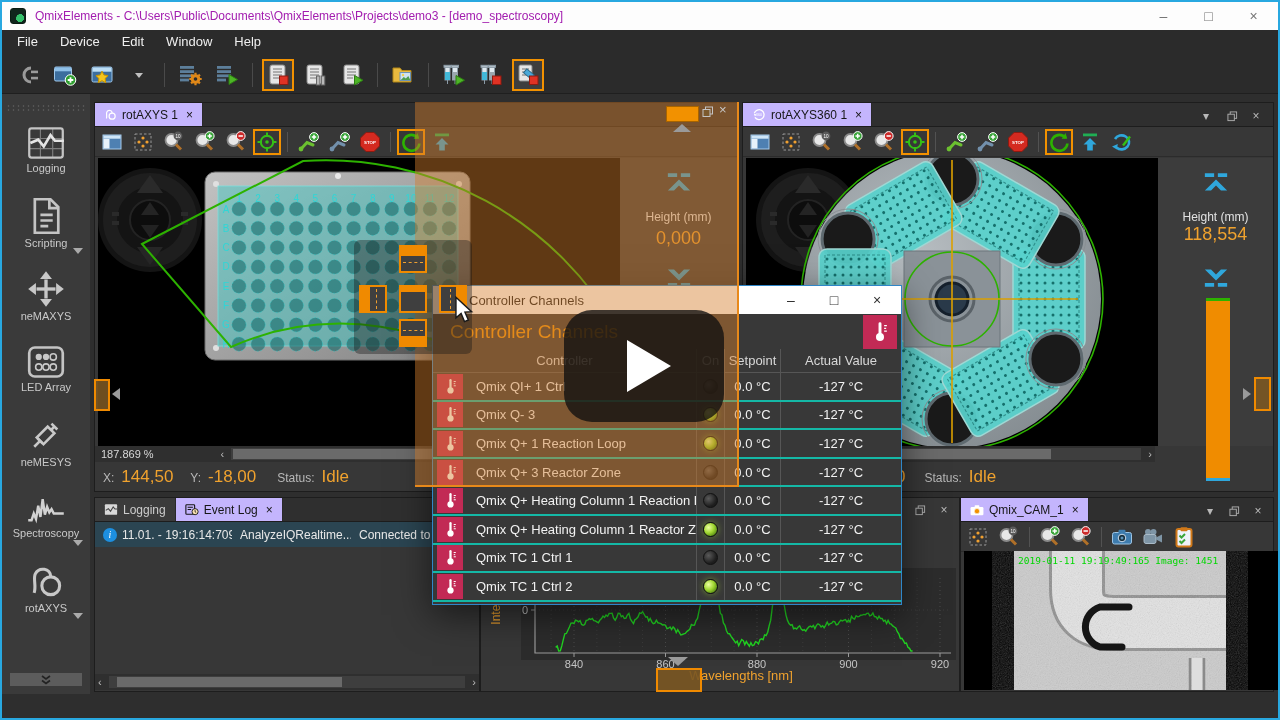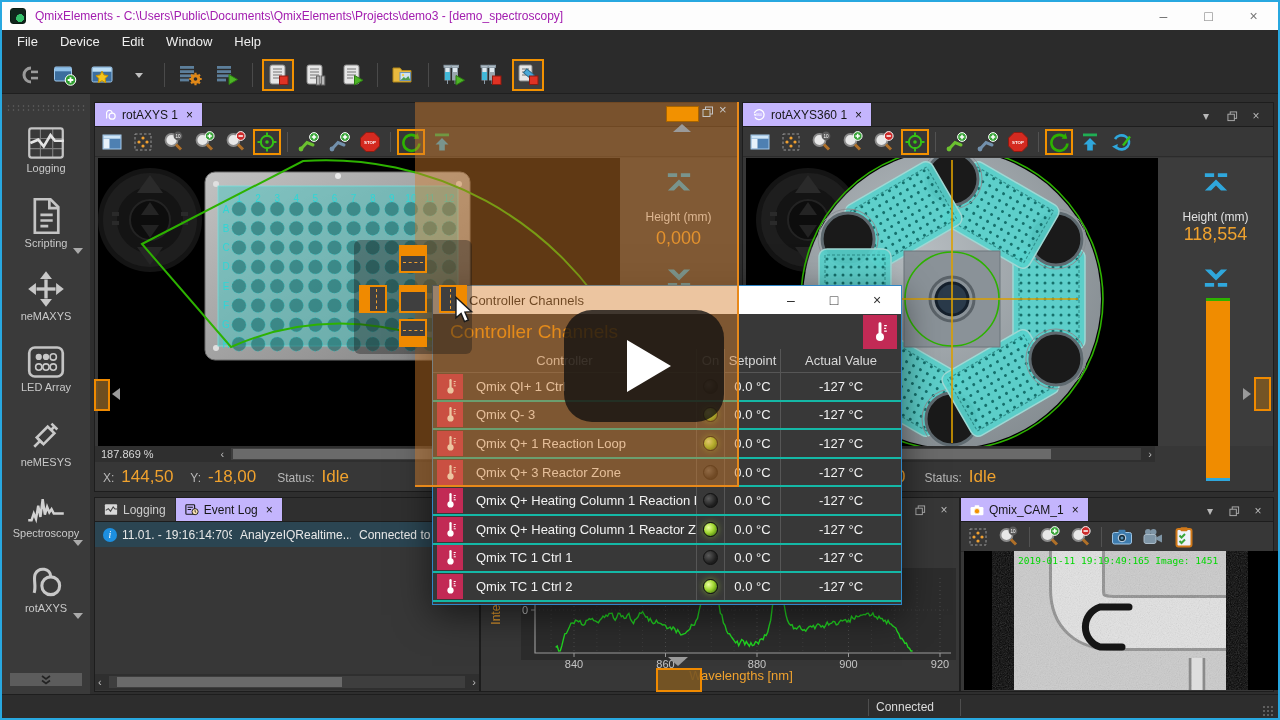--- a/index.html
+++ b/index.html
@@ -1745,19 +1745,13 @@
   </div>
 
   <div class="playbtn">
       <div class="playtri"></div>
     </div>
 
   <svg class="cursor" width="20" height="29" viewBox="0 0 12 18">
     <path d="M1 .8 L1 13.6 L4.2 10.9 L6.3 15.9 L8.7 14.9 L6.6 10 L10.7 9.7 Z" fill="#fff" stroke="#1a1a1a" stroke-width="0.9"></path>
   </svg>
 
-  <div class="statusbar">
-    <div class="ssep" style="left:866px"></div>
-    <div class="stext">Connected</div>
-    <div class="ssep" style="left:958px"></div>
-    <div class="grip"></div>
-  </div>
 </div>
 
 </body></html>

